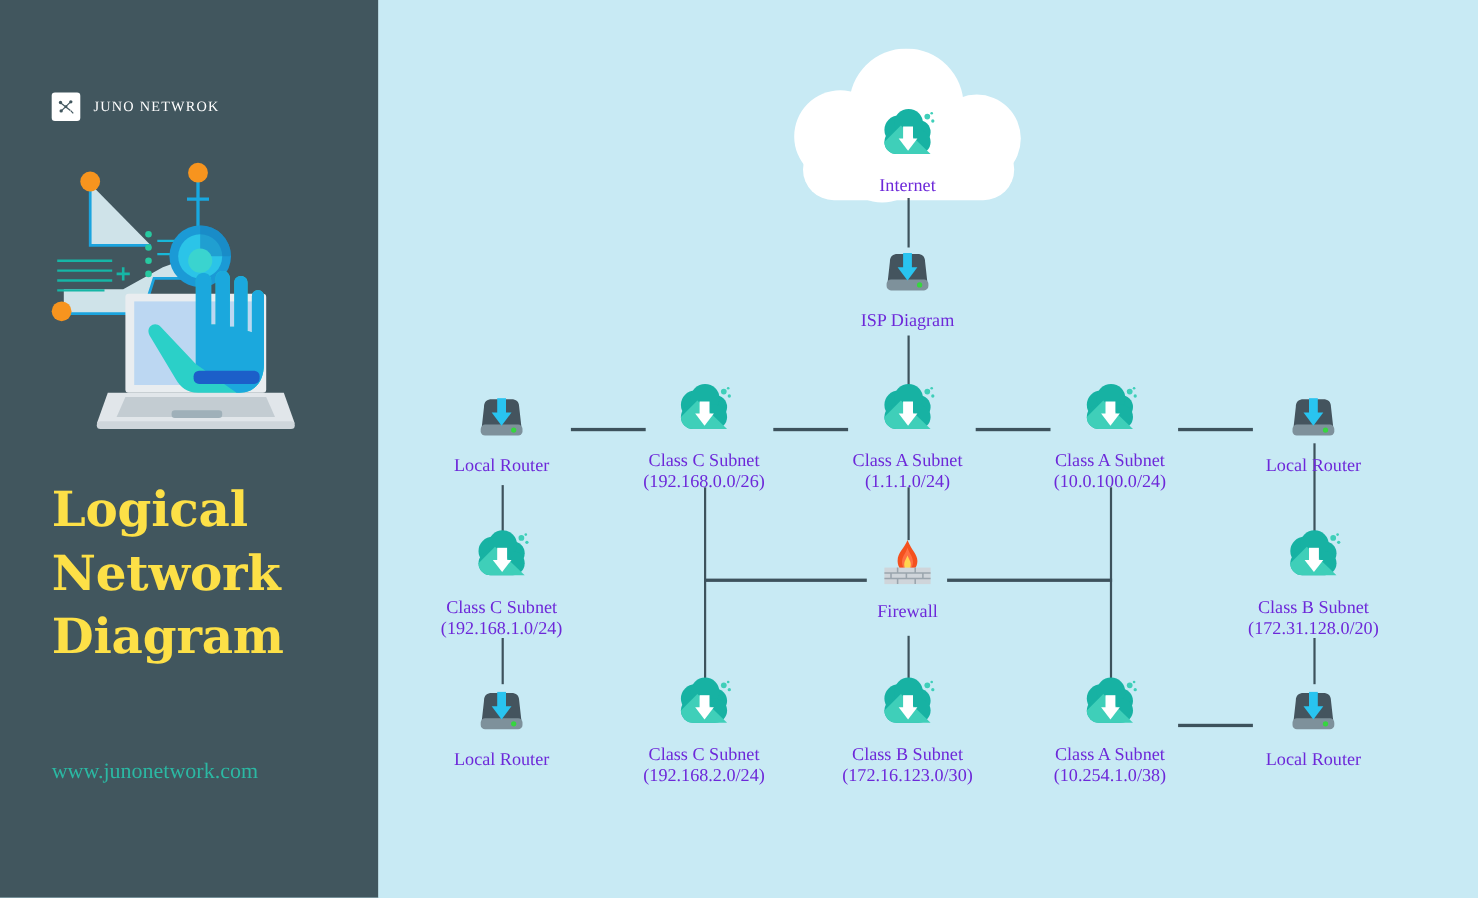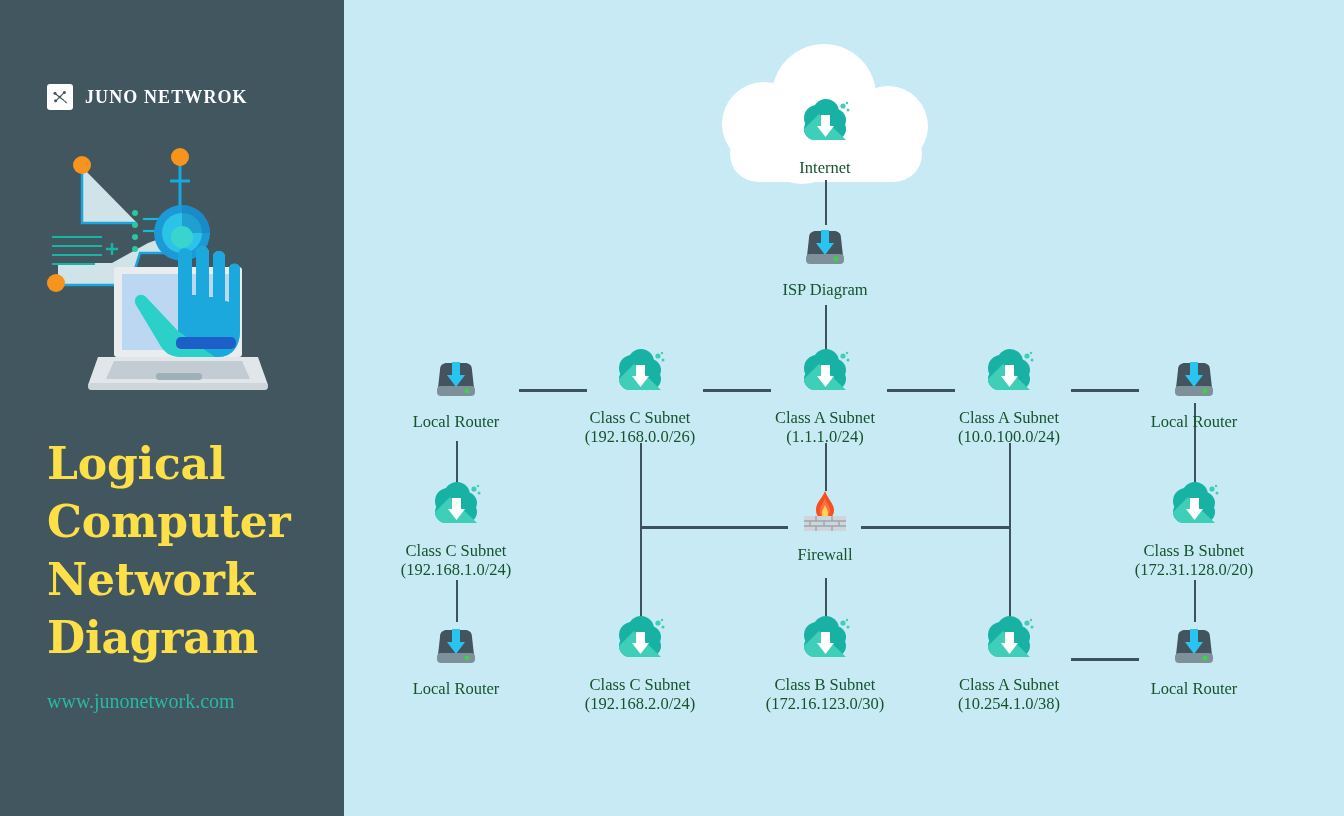--- a/index.html
+++ b/index.html
@@ -15,22 +15,22 @@
   .sidebar{
     position:absolute;left:0;top:0;width:344px;height:816px;
     background:#41565e;
   }
   .brand{position:absolute;left:47px;top:84px;display:flex;align-items:center;gap:12px;}
   .brand-mark{
     width:26px;height:26px;background:#ffffff;border-radius:3px;
     display:flex;align-items:center;justify-content:center;
   }
   .brand-name{
-    color:#ffffff;font-family:"Liberation Serif",serif;font-weight:bold;
-    font-size:18px;letter-spacing:1.1px;white-space:nowrap;
+    color:#ffffff;font-family:"Liberation Serif",serif;font-weight:normal;
+    font-size:13px;letter-spacing:1.1px;white-space:nowrap;
   }
 
   .hero{position:absolute;left:40px;top:145px;width:270px;height:260px;}
 
   .headline{
     position:absolute;left:47px;top:435px;width:280px;
     color:#fde047;font-family:"DejaVu Serif",serif;font-weight:bold;
     font-size:44px;line-height:58px;letter-spacing:-0.2px;
   }
   .site-url{
@@ -45,21 +45,21 @@
   .edge.v{width:2px;}
   .edge.h{height:3px;}
 
   .cloud-bg{
     position:absolute;pointer-events:none;
   }
 
   .node{position:absolute;display:flex;flex-direction:column;align-items:center;}
   .node .glyph{display:block;}
   .node .label{
-    margin-top:6px;text-align:center;color:#14532d;
+    margin-top:6px;text-align:center;color:#6d28d9;
     font-family:"Liberation Serif",serif;font-size:16.5px;line-height:19px;
     white-space:nowrap;
   }
   .node .label .sub{display:block;}
 </style>
 </head>
 <body>
 
 <div class="page">
 
@@ -144,21 +144,20 @@
         <path d="M138 110 L138 186 L175 212 L178 212 C193 212 200 200 200 186 L200 124
                  C200 117 189 117 189 124 L189 157 L185 156 L185 112 C185 104 173 104 173 112
                  L173 152 L169 152 L169 108 C169 99 156 99 156 108 L156 150 L152 150 L152 110
                  C152 101 138 101 138 110 Z" fill="#1ba8dd"></path>
         <rect x="136" y="192" width="60" height="12" rx="5" fill="#1c5fc9"></rect>
       </svg>
     </div>
 
     <div class="headline">
       <div>Logical</div>
-      <div>Computer</div>
       <div>Network</div>
       <div>Diagram</div>
     </div>
 
     <div class="site-url">www.junonetwork.com</div>
   </div>
 
   <div class="canvas">
 
     <svg class="cloud-bg" style="left:362px;top:44px;" width="240" height="150" viewBox="0 0 240 150">

